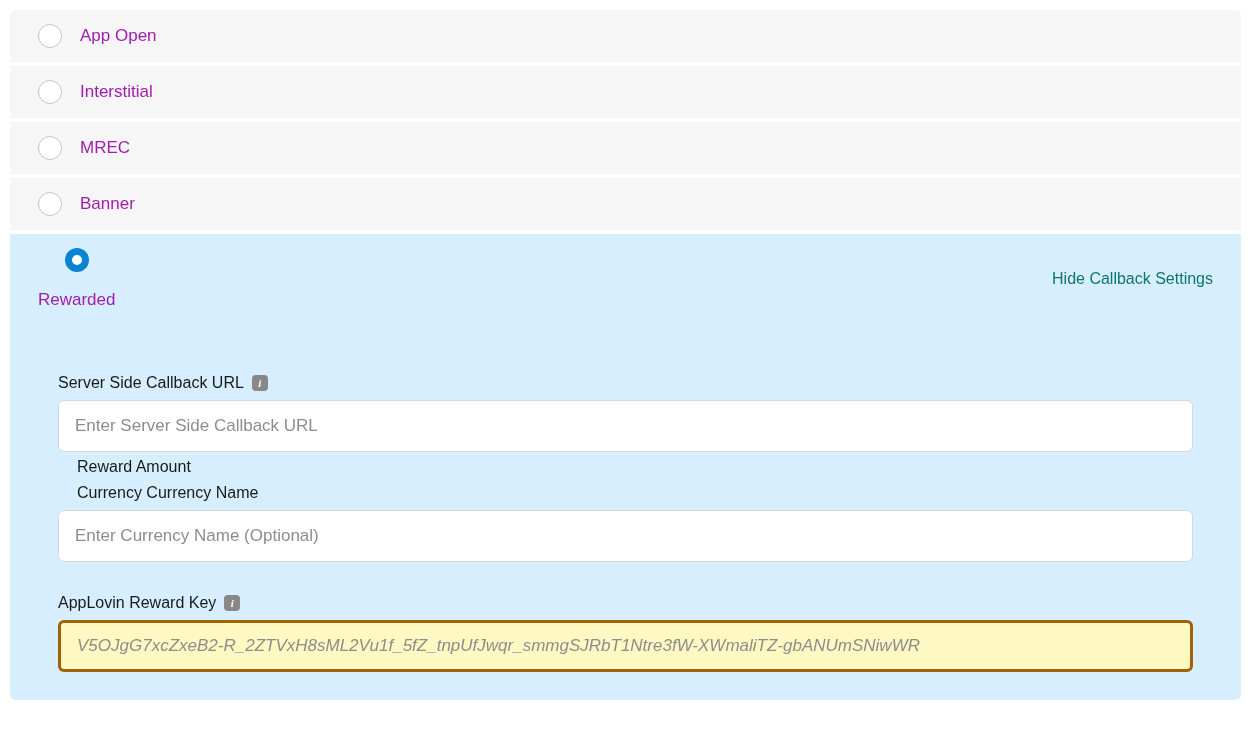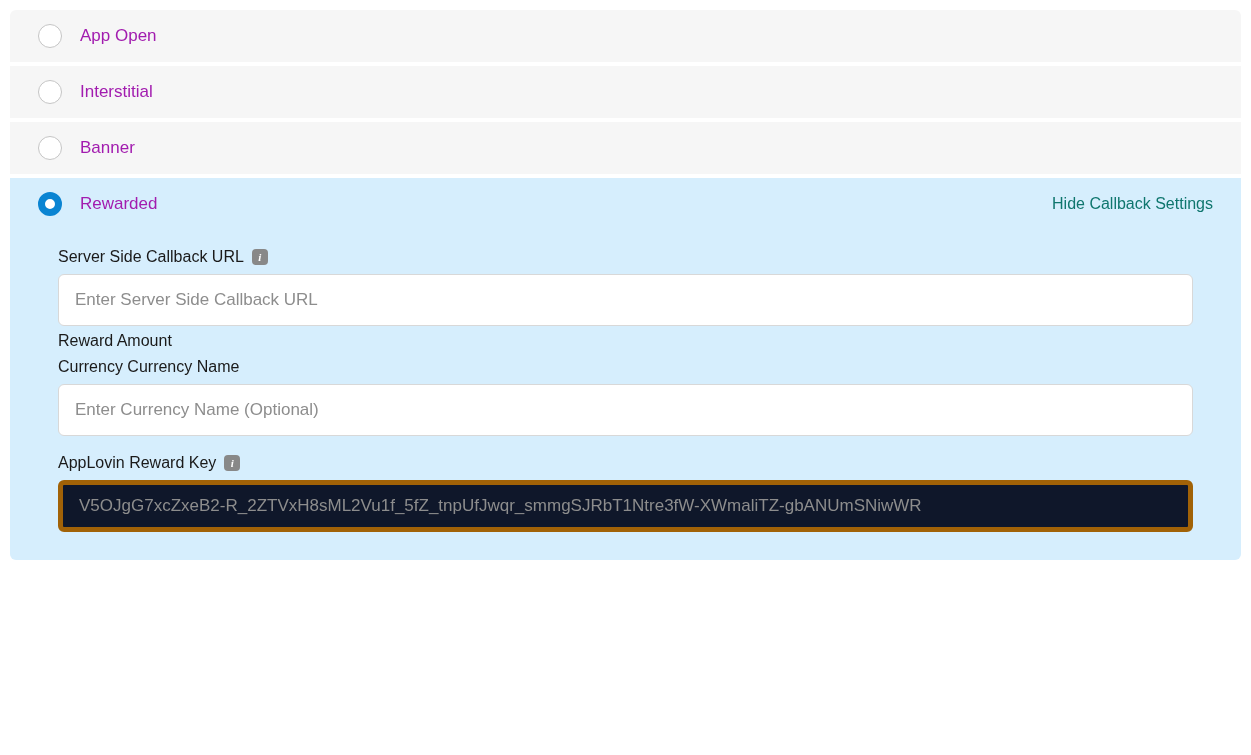--- a/index.html
+++ b/index.html
@@ -65,20 +65,21 @@
     .radio-item-header {
       display: flex;
       align-items: center;
       justify-content: space-between;
       width: 100%;
     }
     .radio-item-header-left {
       display: flex;
       align-items: center;
       gap: 18px;
+      flex-direction: column;
     }
     .hide-link {
       color: #0f766e;
       font-size: 16px;
       cursor: pointer;
     }
     .expanded-panel {
       background: #d6eefd;
       padding: 18px 48px 28px 48px;
       border-bottom-left-radius: 6px;
@@ -91,23 +92,25 @@
     .field-group:last-child {
       margin-bottom: 0;
     }
     .field-label {
       font-size: 16px;
       color: #1a1a1a;
       margin-bottom: 8px;
       display: flex;
       align-items: center;
       gap: 8px;
+      margin-top: 32px;
     }
     .field-label.tight {
       margin-top: 2px;
+      margin-left: 19px;
     }
     .info-icon {
       display: inline-flex;
       align-items: center;
       justify-content: center;
       width: 16px;
       height: 16px;
       background: #888;
       border-radius: 4px;
       color: #fff;
@@ -125,23 +128,24 @@
       border: 1px solid #d8d8d8;
       border-radius: 6px;
       background: #fff;
       color: #1a1a1a;
       outline: none;
     }
     .text-input::placeholder {
       color: #8d8d8d;
     }
     .text-input.readonly {
-      background: #0f172a;
-      border: 5px solid #a16207;
+      background: #fef9c3;
+      border: 3px solid #a16207;
       color: #8d8d8d;
+      font-style: italic;
     }
     .spacer-group {
       margin-top: 18px;
     }
   </style>
 </head>
 <body>
 
 <div>
 
@@ -151,20 +155,24 @@
       <span class="radio-circle"></span>
       <span class="radio-label">App Open</span>
     </div>
 
 
     <div class="radio-item">
       <span class="radio-circle"></span>
       <span class="radio-label">Interstitial</span>
     </div>
 
+    <div class="radio-item">
+      <span class="radio-circle"></span>
+      <span class="radio-label">MREC</span>
+    </div>
 
     <div class="radio-item">
       <span class="radio-circle"></span>
       <span class="radio-label">Banner</span>
     </div>
 
     <div class="radio-item selected" style="border-radius:0;">
       <div class="radio-item-header">
         <div class="radio-item-header-left">
           <span class="radio-circle"></span>

